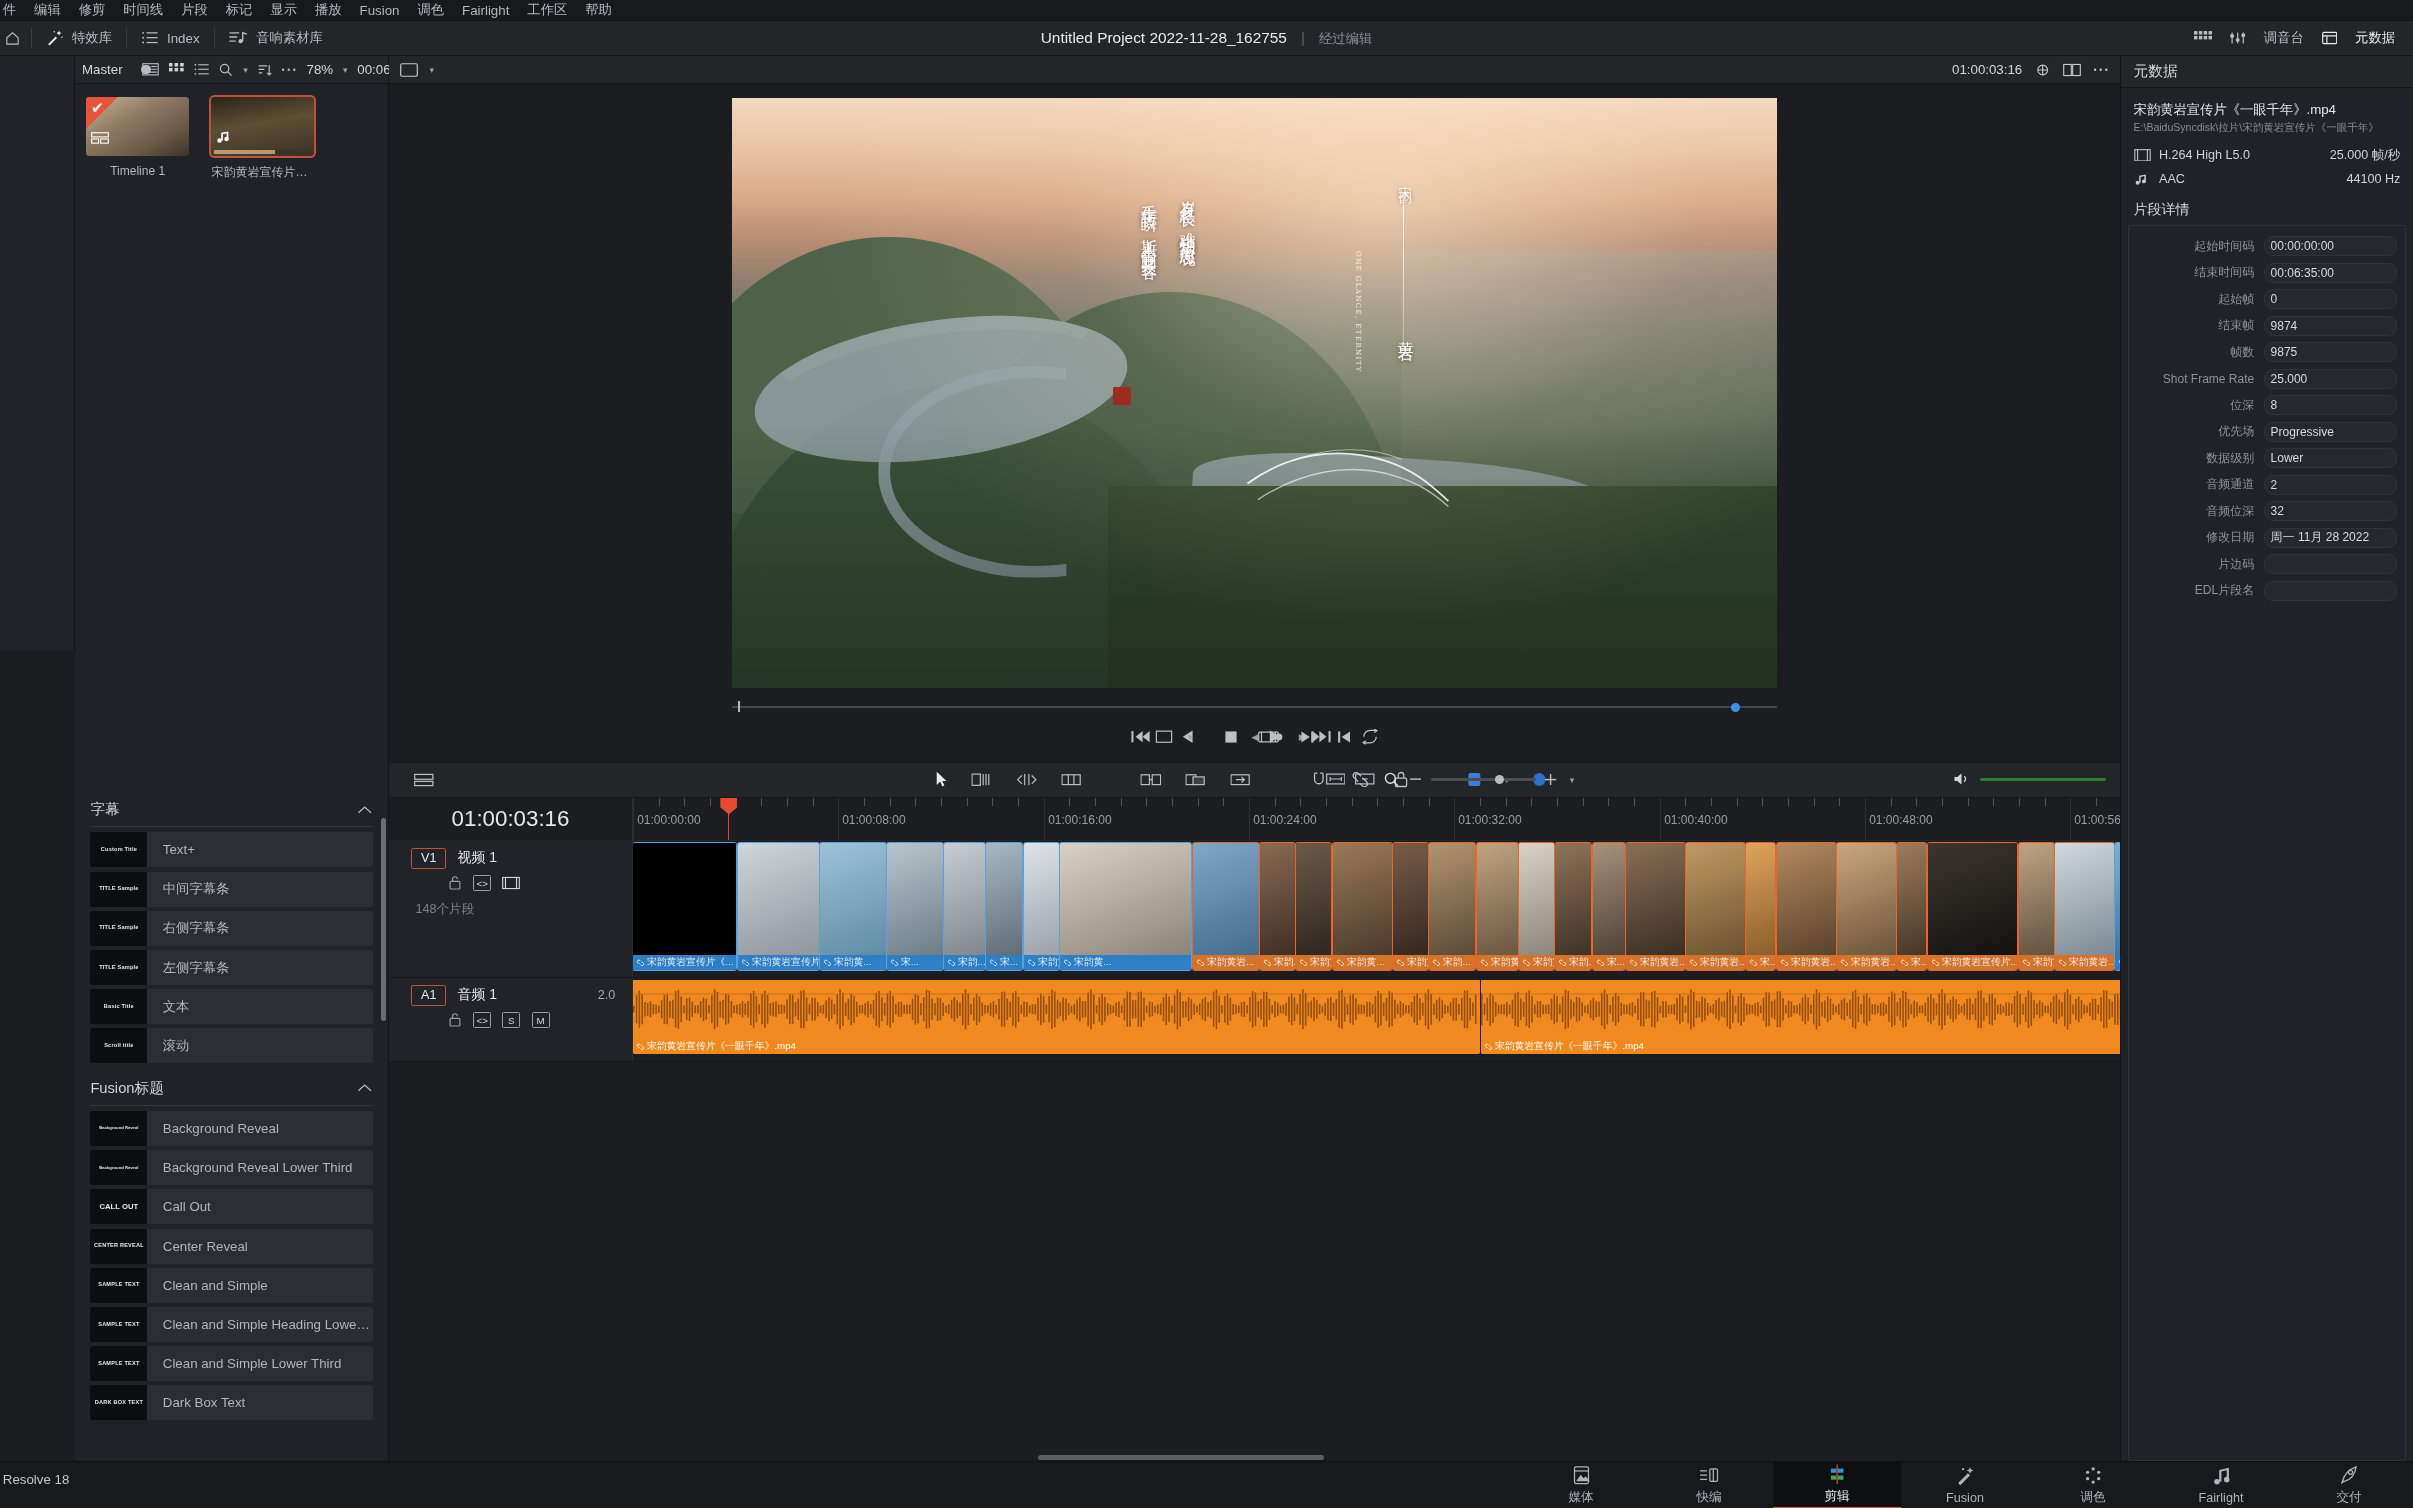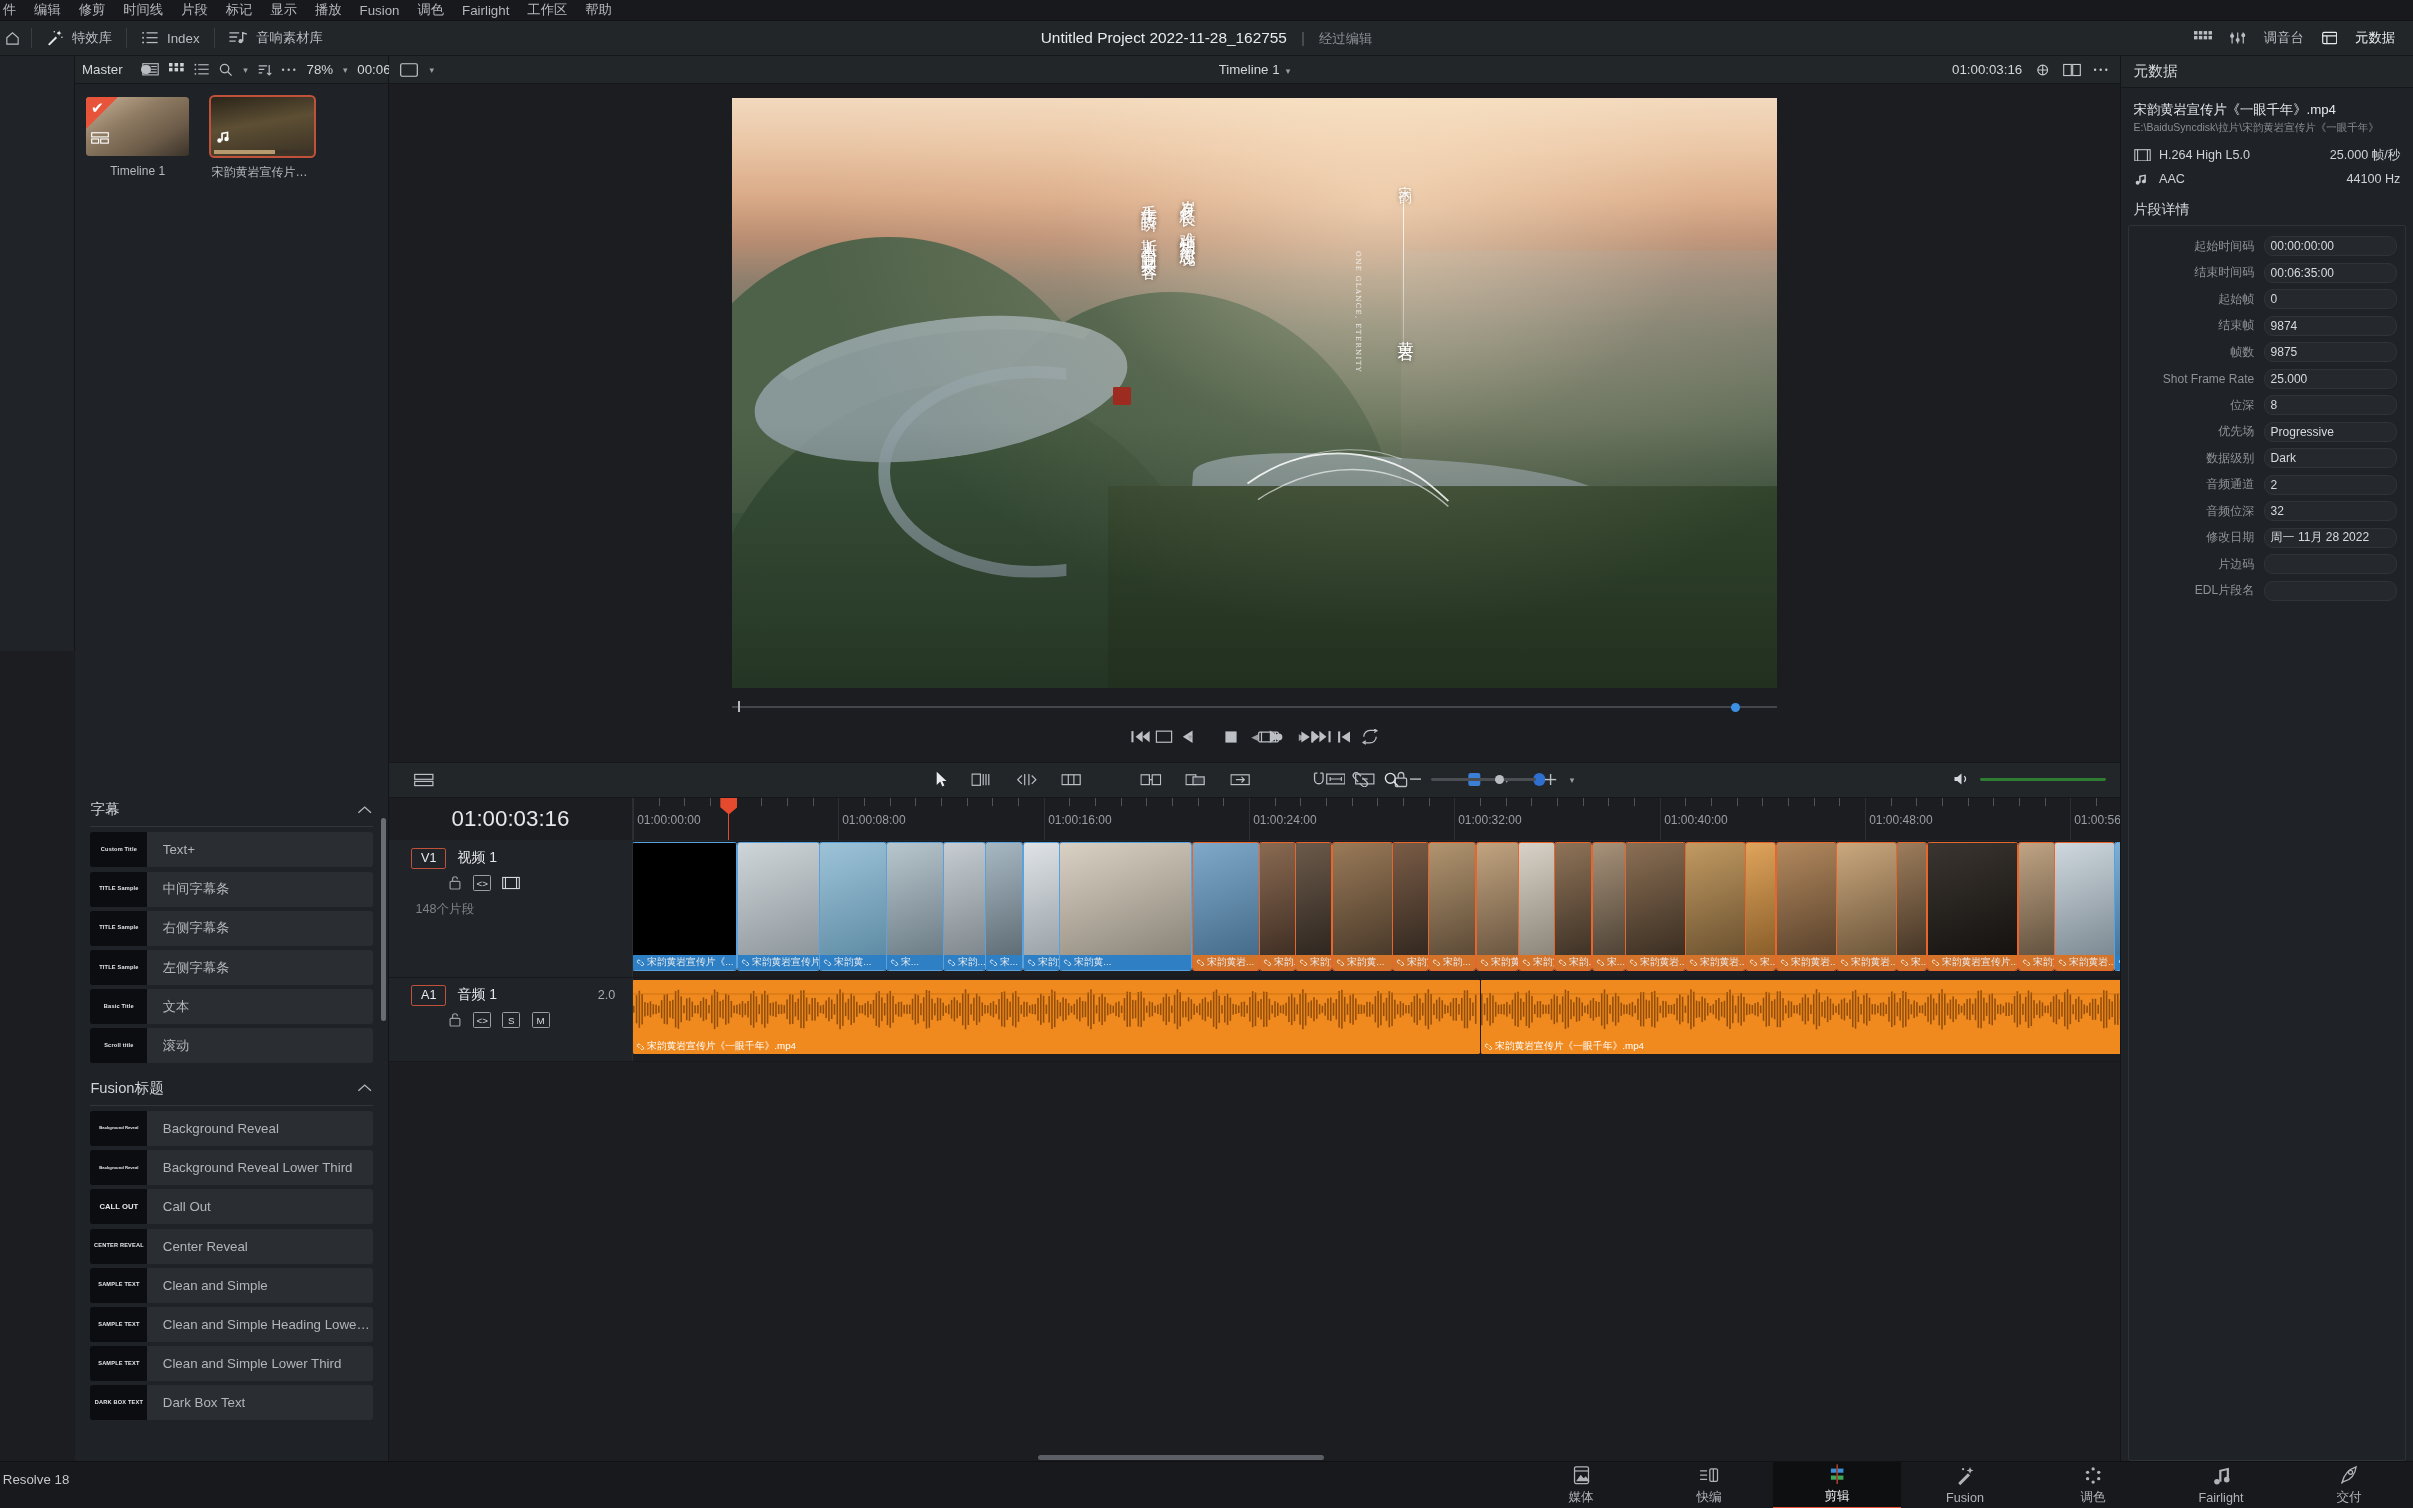--- a/index.html
+++ b/index.html
@@ -457,24 +457,20 @@
 
     <div class="center">
       <div class="viewer-head">
         <div class="vh-left">
           <span>
             <svg width="18" height="14" viewBox="0 0 26 20" fill="none" stroke="#c6c9cd" stroke-width="1.7">
               <rect x="1" y="1" width="24" height="18" rx="2"></rect>
               </svg>
           </span>
           <span class="chev">▾</span>
-        </div>
-        <div class="vh-center">
-          <span>Timeline 1</span>
-          <span class="chev">&nbsp;▾</span>
         </div>
         <div class="vh-right">
           <span>01:00:03:16</span>
           <span>
             <svg width="15.4" height="14" viewBox="0 0 22 20" fill="none" stroke="#c6c9cd" stroke-width="1.6">
               <circle cx="11" cy="10" r="7"></circle>
                 <path d="M11 3v14M4 10h14"></path>
               </svg>
           </span>
           <span>
@@ -1972,21 +1968,21 @@
           <div class="md-row">
             <div class="md-label">位深</div>
             <div class="md-val">8</div>
           </div>
           <div class="md-row">
             <div class="md-label">优先场</div>
             <div class="md-val">Progressive</div>
           </div>
           <div class="md-row">
             <div class="md-label">数据级别</div>
-            <div class="md-val">Dark</div>
+            <div class="md-val">Lower</div>
           </div>
           <div class="md-row">
             <div class="md-label">音频通道</div>
             <div class="md-val">2</div>
           </div>
           <div class="md-row">
             <div class="md-label">音频位深</div>
             <div class="md-val">32</div>
           </div>
           <div class="md-row">

